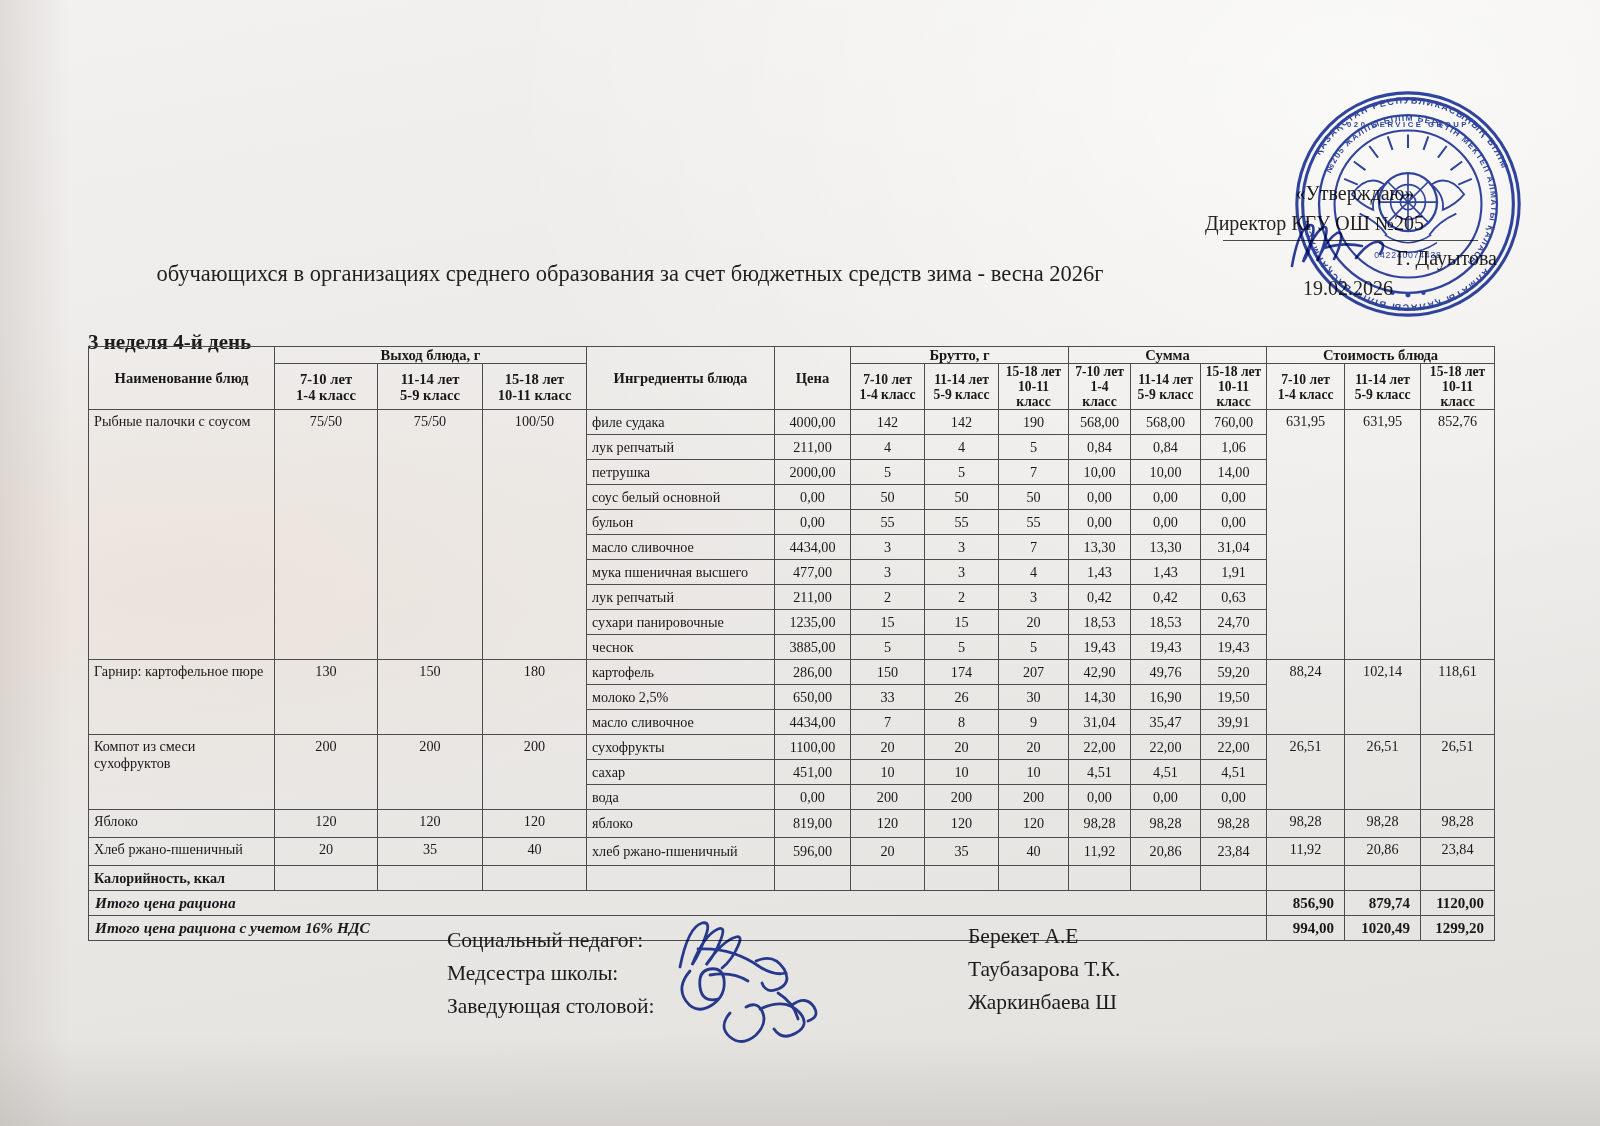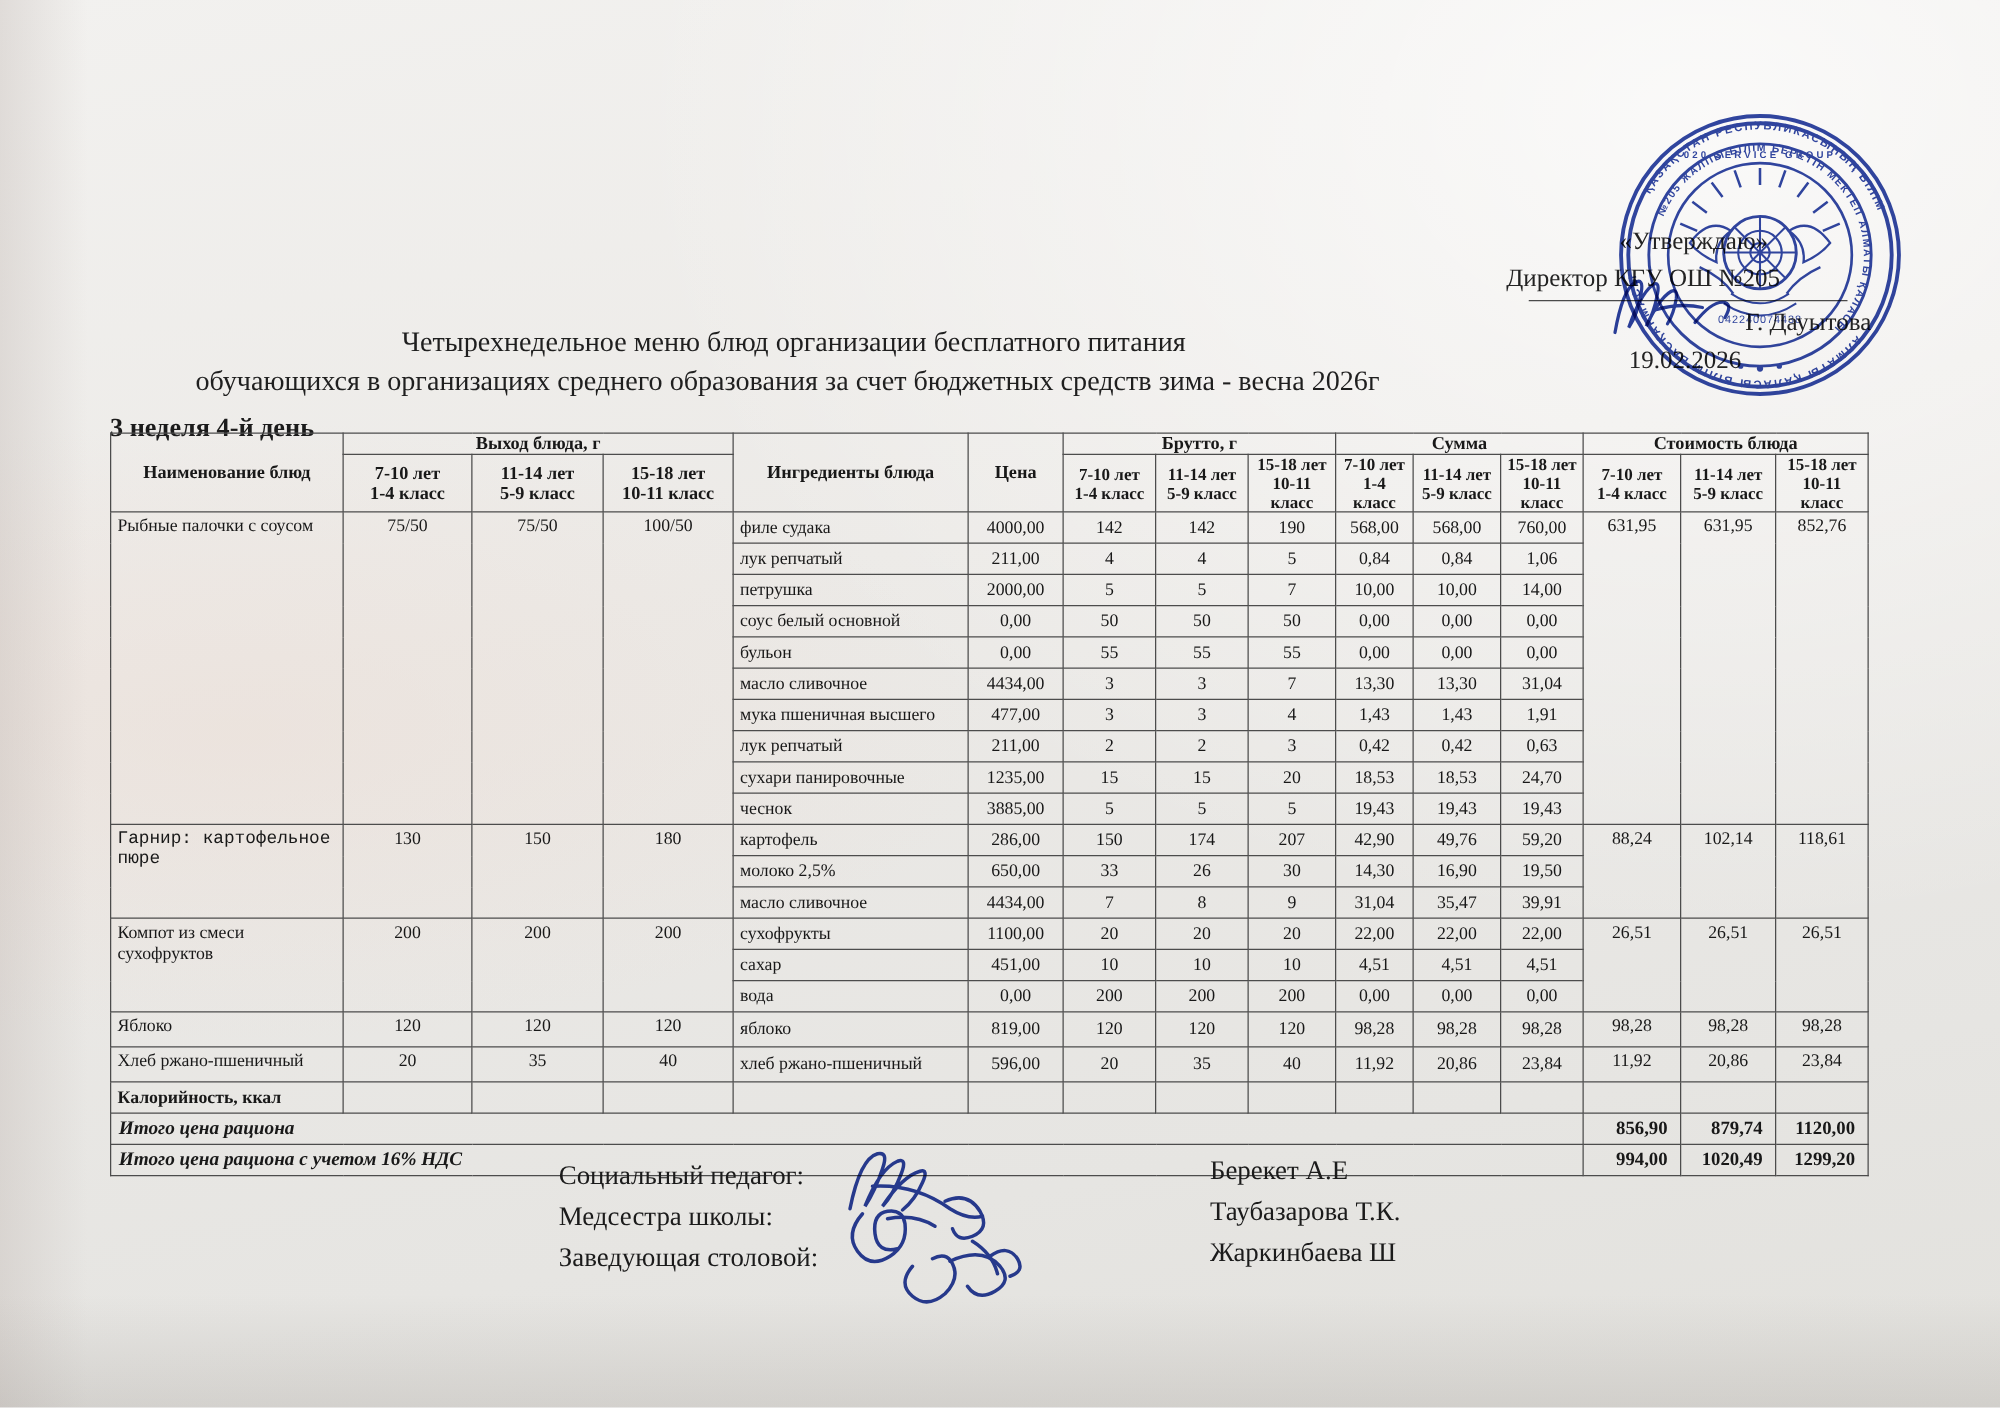--- a/index.html
+++ b/index.html
@@ -148,21 +148,20 @@
   <svg id="dirsign" viewBox="0 0 200 90">
     <g fill="none" stroke="#2a3f9e" stroke-width="2.6" stroke-linecap="round">
       <path d="M14 70 q6 -34 16 -40 q7 -4 5 8 q-3 18 -10 28 q9 -26 19 -34
                q6 -4 4 7 q-3 16 -9 26 q10 -22 20 -28 q5 -2 4 6 q-2 12 -7 20"></path>
       <path d="M46 52 q20 -6 38 -2"></path>
       <path d="M78 62 q14 -18 24 -16 q6 2 0 12"></path>
     </g>
   </svg>
 
   <div id="title">
-    <div class="l1">Четырехнедельное меню блюд организации бесплатного питания</div>
     <div class="l2">обучающихся в организациях среднего образования за счет бюджетных средств зима - весна 2026г</div>
   </div>
   <div id="subtitle">3 неделя 4-й день</div>
 
   <div id="tblWrap">
     <table>
       <colgroup>
         <col style="width:186px">
           <col style="width:103px">
           <col style="width:105px">
@@ -349,21 +348,21 @@
             <td class="l">чеснок</td>
             <td>3885,00</td>
             <td>5</td>
             <td>5</td>
             <td>5</td>
             <td>19,43</td>
             <td>19,43</td>
             <td>19,43</td>
           </tr>
           <tr>
-            <td class="l" rowspan="3" style="vertical-align: top; padding-top: 3px; font-family: Liberation Mono, monospace;">Гарнир: картофельное пюре</td>
+            <td class="l" rowspan="3" style="vertical-align: top; padding-top: 3px;">Гарнир: картофельное пюре</td>
             <td rowspan="3" style="vertical-align: top; padding-top: 3px;">130</td>
             <td rowspan="3" style="vertical-align: top; padding-top: 3px;">150</td>
             <td rowspan="3" style="vertical-align: top; padding-top: 3px;">180</td>
             <td class="l">картофель</td>
             <td>286,00</td>
             <td>150</td>
             <td>174</td>
             <td>207</td>
             <td>42,90</td>
             <td>49,76</td>

